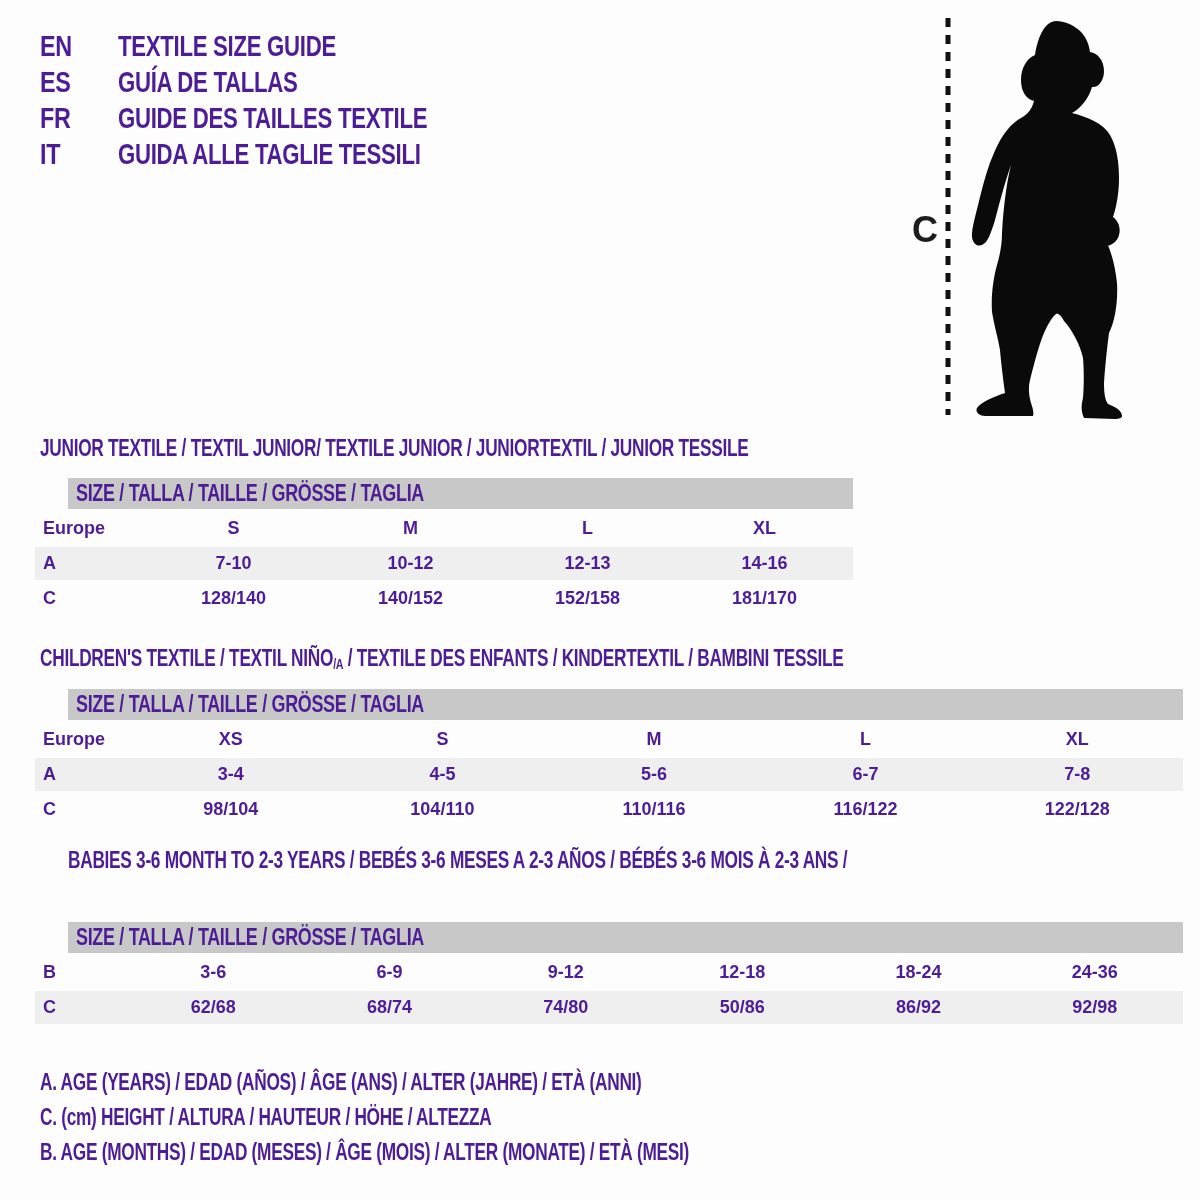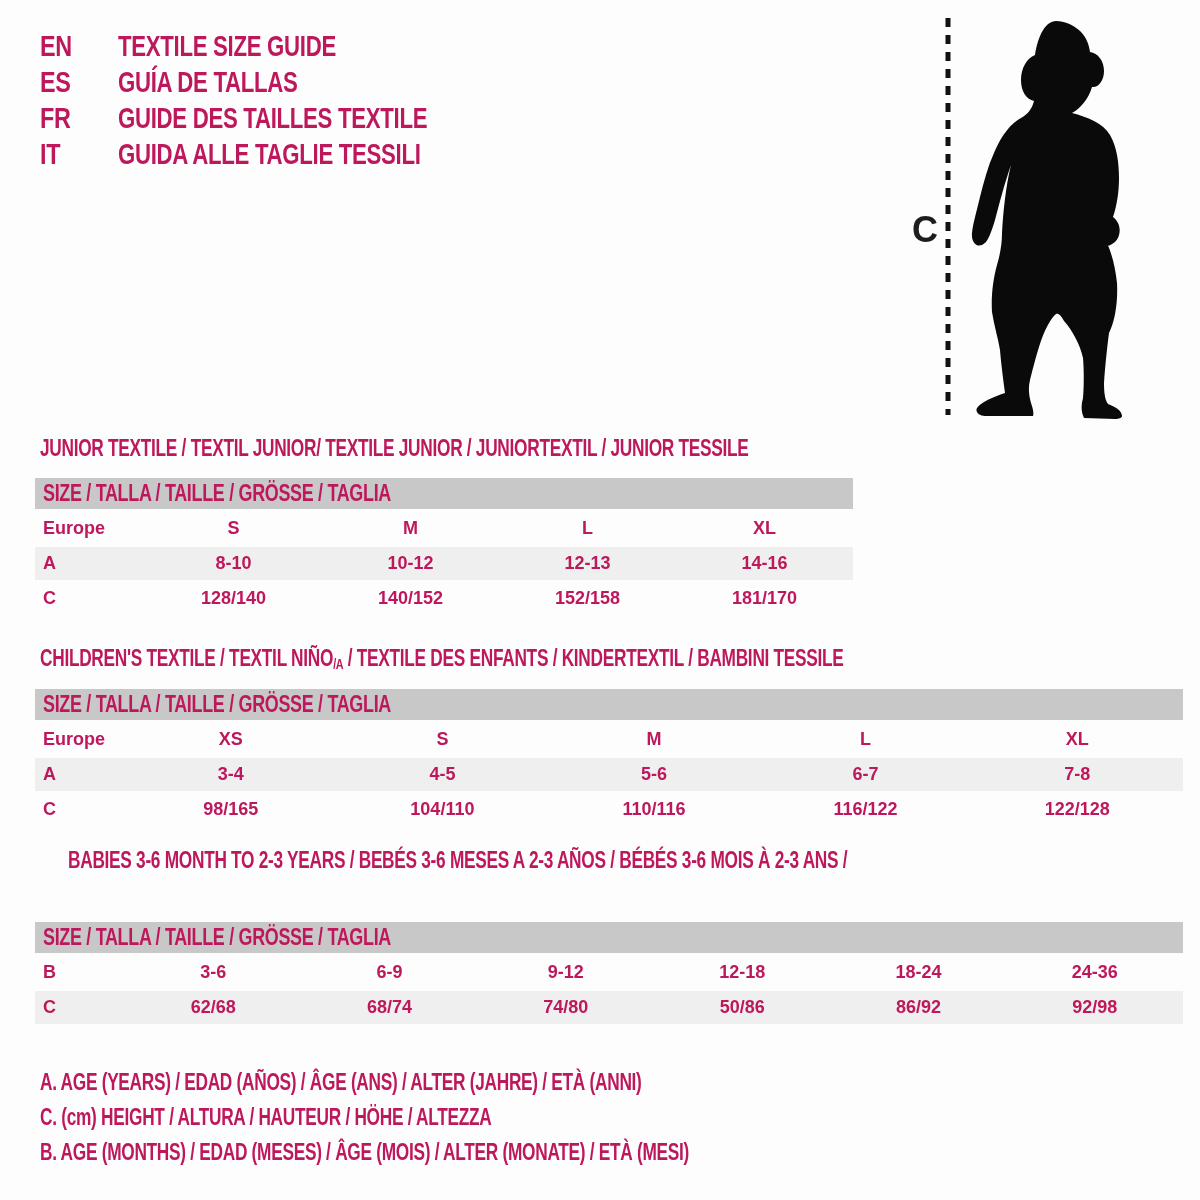--- a/index.html
+++ b/index.html
@@ -2,21 +2,21 @@
 <html><head>
 <meta charset="utf-8">
 <style>
   html,body{margin:0;padding:0;}
   .page{
     position:relative;
     width:1200px;height:1200px;
     background:#fdfdfd;
     font-family:"Liberation Sans","DejaVu Sans",sans-serif;
     font-weight:700;
-    color:#be185d;
+    color:#4c1d95;
     overflow:hidden;
   }
   .abs{position:absolute;}
   
   .cond{
     display:inline-block;
     transform:scaleX(0.72);
     transform-origin:0 50%;
     white-space:nowrap;
     letter-spacing:-0.4px;
@@ -29,20 +29,21 @@
   
   .section-title{font-size:24px;line-height:30px;}
   .title-sub{font-size:15px;position:relative;top:3px;letter-spacing:-0.5px;}
   
   .tbl{left:35px;}
   .size-bar{
     background:#c8c8c8;
     height:31px;line-height:31px;
     padding-left:8px;
     font-size:23px;
+    margin-left:33px;
   }
   .size-bar .cond{transform:scaleX(0.78);}
   .trow{display:grid;height:33px;align-items:center;font-size:18px;text-align:center;}
   .trow.first{margin-top:3px;}
   .trow .lab{text-align:left;padding-left:8px;}
   .shade{background:#efefef;margin:2px 0;}
   .cols-t1{grid-template-columns:110px repeat(4,1fr);}
   .cols-t2{grid-template-columns:90px repeat(5,1fr);}
   .cols-t3{grid-template-columns:90px repeat(6,1fr);}
   
@@ -143,21 +144,21 @@
     </div>
     <div class="trow cols-t1 first">
       <span class="lab">Europe</span>
       <span>S</span>
       <span>M</span>
       <span>L</span>
       <span>XL</span>
     </div>
     <div class="trow cols-t1 shade">
       <span class="lab">A</span>
-      <span>8-10</span>
+      <span>7-10</span>
       <span>10-12</span>
       <span>12-13</span>
       <span>14-16</span>
     </div>
     <div class="trow cols-t1">
       <span class="lab">C</span>
       <span>128/140</span>
       <span>140/152</span>
       <span>152/158</span>
       <span>181/170</span>
@@ -182,21 +183,21 @@
     <div class="trow cols-t2 shade">
       <span class="lab">A</span>
       <span>3-4</span>
       <span>4-5</span>
       <span>5-6</span>
       <span>6-7</span>
       <span>7-8</span>
     </div>
     <div class="trow cols-t2">
       <span class="lab">C</span>
-      <span>98/165</span>
+      <span>98/104</span>
       <span>104/110</span>
       <span>110/116</span>
       <span>116/122</span>
       <span>122/128</span>
     </div>
   </div>
 
   <div class="abs babies-title" style="left:40px;top:843px;margin-left:28px;">
     <div class="line">
       <span class="cond">BABIES 3-6 MONTH TO 2-3 YEARS / BEBÉS 3-6 MESES A 2-3 AÑOS / BÉBÉS 3-6 MOIS À 2-3 ANS /</span>

